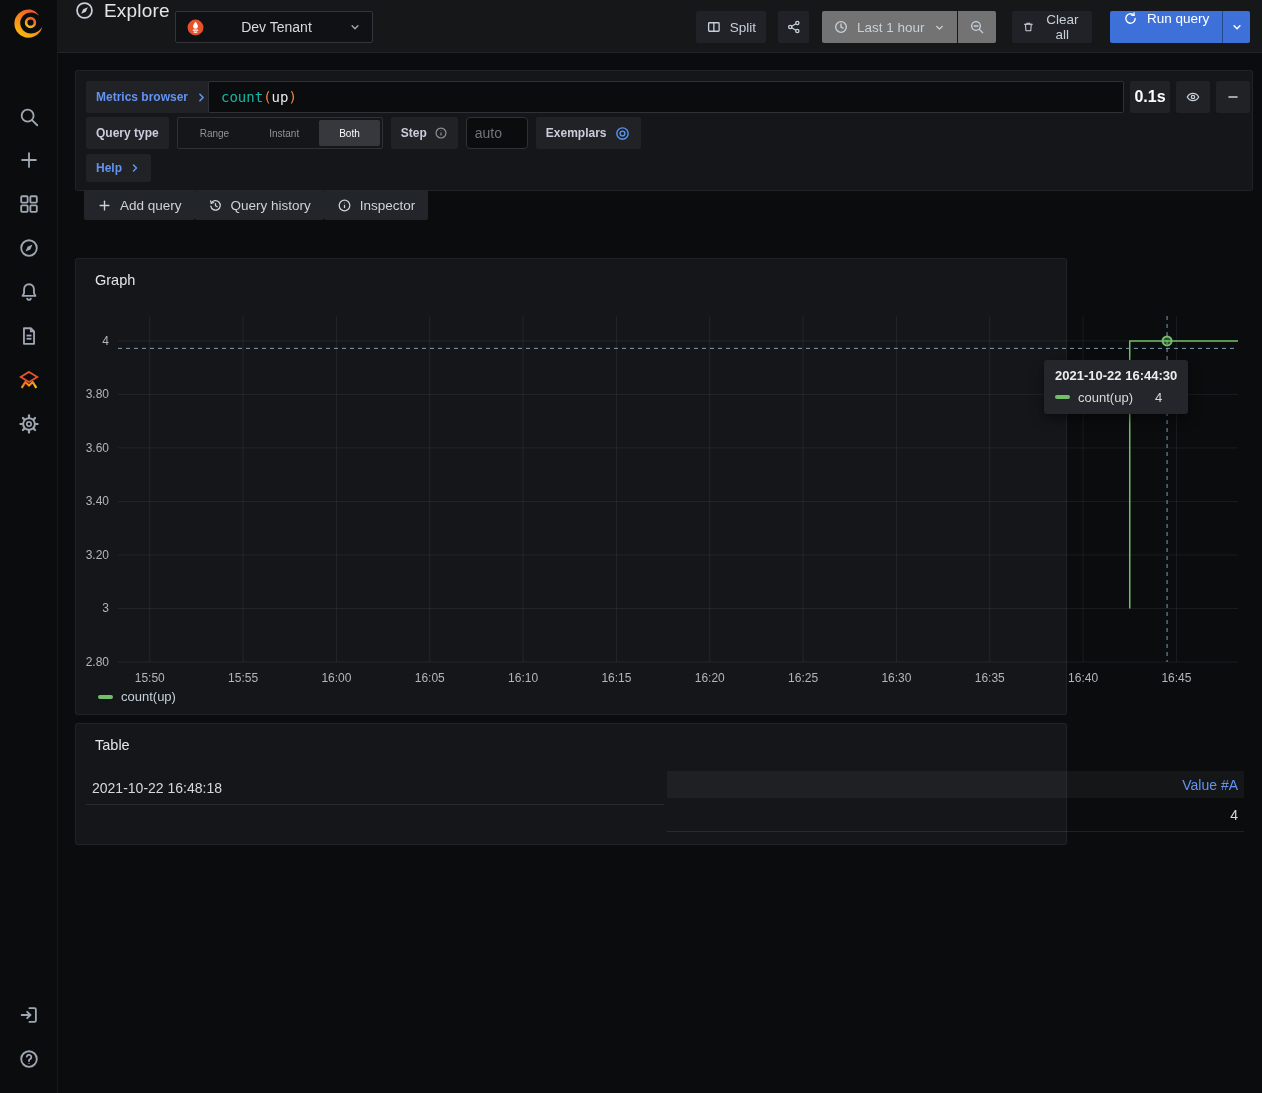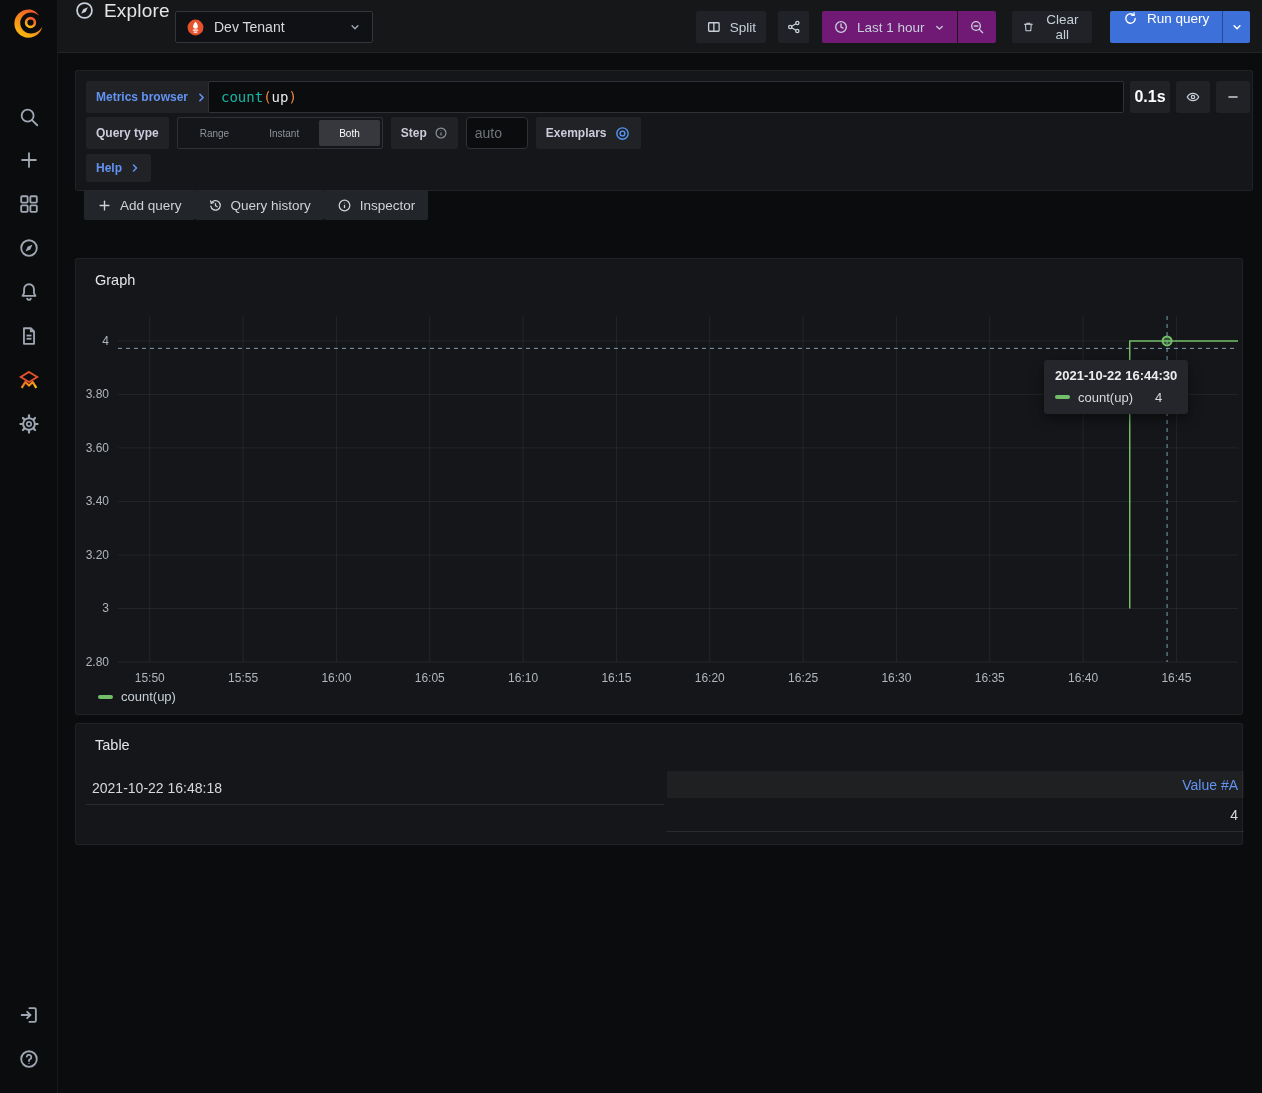--- a/index.html
+++ b/index.html
@@ -11,27 +11,27 @@
   .side-icon { position:absolute; left:18px; width:22px; height:22px; color:#9fa7b3; cursor:pointer; }
   .side-icon svg { width:22px; height:22px; display:block; }
   .logo { position:absolute; left:11px; top:6px; width:36px; height:36px; }
 
   
   .topnav { position:absolute; left:58px; top:0; width:1204px; height:53px; background:#161719; border-bottom:1px solid #232427; }
   .explore-group { position:absolute; left:16px; top:0; height:53px; display:flex; align-items:flex-start; gap:9px; }
   .explore-group svg { width:21px; height:21px; color:#c7d0d9; }
   .page-title { font-size:19px; font-weight:500; color:#e4e5e6; letter-spacing:.2px; }
   .tenant-select { position:absolute; left:117px; top:11px; width:198px; height:32px; background:#101114; border:1px solid #33353a; border-radius:2px; display:flex; align-items:center; padding:0 10px; gap:9px; cursor:pointer; }
-  .tenant-select .name { font-size:14px; font-weight:500; flex:1; }
+  .tenant-select .name { font-size:14px; font-weight:500; flex:1;text-align:center; }
   .tenant-select svg.chev { width:14px; height:14px; color:#9fa7b3; }
   .prom-badge { width:19px; height:19px; }
 
   .nav-btn { position:absolute; top:11px; height:32px; background:#202228; border:none; border-radius:2px; display:flex; align-items:center; justify-content:center; gap:8px; color:#c7d0d9; font-size:13.5px; font-weight:500; font-family:"Liberation Sans",sans-serif; cursor:pointer; padding:0 10px; }
   .nav-btn svg { width:16px; height:16px; }
-  .time-group { position:absolute; top:11px; left:764px; height:32px; display:flex; background:#701a75; border-radius:2px; }
+  .time-group { position:absolute; top:11px; left:764px; height:32px; display:flex; background:#737373; border-radius:2px; }
   .time-sec { display:flex; align-items:center; gap:8px; padding:0 11px; font-size:13.5px; font-weight:500; color:#c7d0d9; cursor:pointer; }
   .time-sec svg { width:16px; height:16px; }
   .time-sec + .time-sec { border-left:1px solid #17181a; }
   .run-group { position:absolute; top:11px; left:1052px; height:32px; display:flex; border-radius:2px; overflow:hidden; }
   .run-main { display:flex; align-items:flex-start; gap:9px; background:#3d71d9; color:#fff; font-size:13.5px; font-weight:500; padding:0 13px; cursor:pointer; }
   .run-main svg { width:15px; height:15px; }
   .run-caret { width:28px; background:#3d71d9; border-left:1px solid rgba(0,0,0,0.35); display:flex; align-items:center; justify-content:center; color:#fff; cursor:pointer; }
   .run-caret svg { width:14px; height:14px; }
 
   
@@ -55,21 +55,21 @@
   .exemplar-chip svg { width:17px; height:17px; color:#5794f2; cursor:pointer; }
   .help-chip { position:absolute; left:10px; top:83px; height:28px; color:#6393f2; cursor:pointer; }
   .help-chip svg { width:12px; height:12px; }
 
   
   .sec-toolbar { position:absolute; left:84px; top:190px; display:flex; }
   .tool-btn { height:30px; background:#22252a; border:none; border-radius:2px; color:#d0d2d6; font-size:13.5px; font-weight:500; font-family:"Liberation Sans",sans-serif; display:flex; align-items:center; gap:8px; padding:0 13px; cursor:pointer; }
   .tool-btn svg { width:15px; height:15px; }
 
   
-  .panel { position:absolute; left:75px; width:1168px; background:#141619; border:1px solid rgba(255,255,255,0.055); border-radius:3px; }
+  .panel { position:absolute; left:75px; width:992px; background:#141619; border:1px solid rgba(255,255,255,0.055); border-radius:3px; }
   .graph-panel { top:258px; height:457px; }
   .table-panel { top:723px; height:122px; }
   .panel-title { position:absolute; left:19px; top:13px; font-size:14.5px; font-weight:500; color:#e4e5e6; }
   #chart-svg { position:absolute; left:8px; top:42px; }
   .legend { position:absolute; left:22px; top:430px; display:flex; align-items:center; gap:8px; font-size:13px; color:#c7d0d9; cursor:pointer; }
   .swatch { width:15px; height:4px; border-radius:2px; background:#73bf69; display:inline-block; }
 
   .gtooltip { position:absolute; background:#24262b; border-radius:3px; box-shadow:0 4px 12px rgba(0,0,0,0.5); padding:8px 11px 9px 11px; z-index:5; white-space:nowrap; }
   .gtooltip .tt-time { font-size:13px; font-weight:700; color:#eceded; margin-bottom:7px; }
   .gtooltip .tt-row { display:flex; align-items:center; gap:8px; font-size:13px; color:#d8d9da; }

